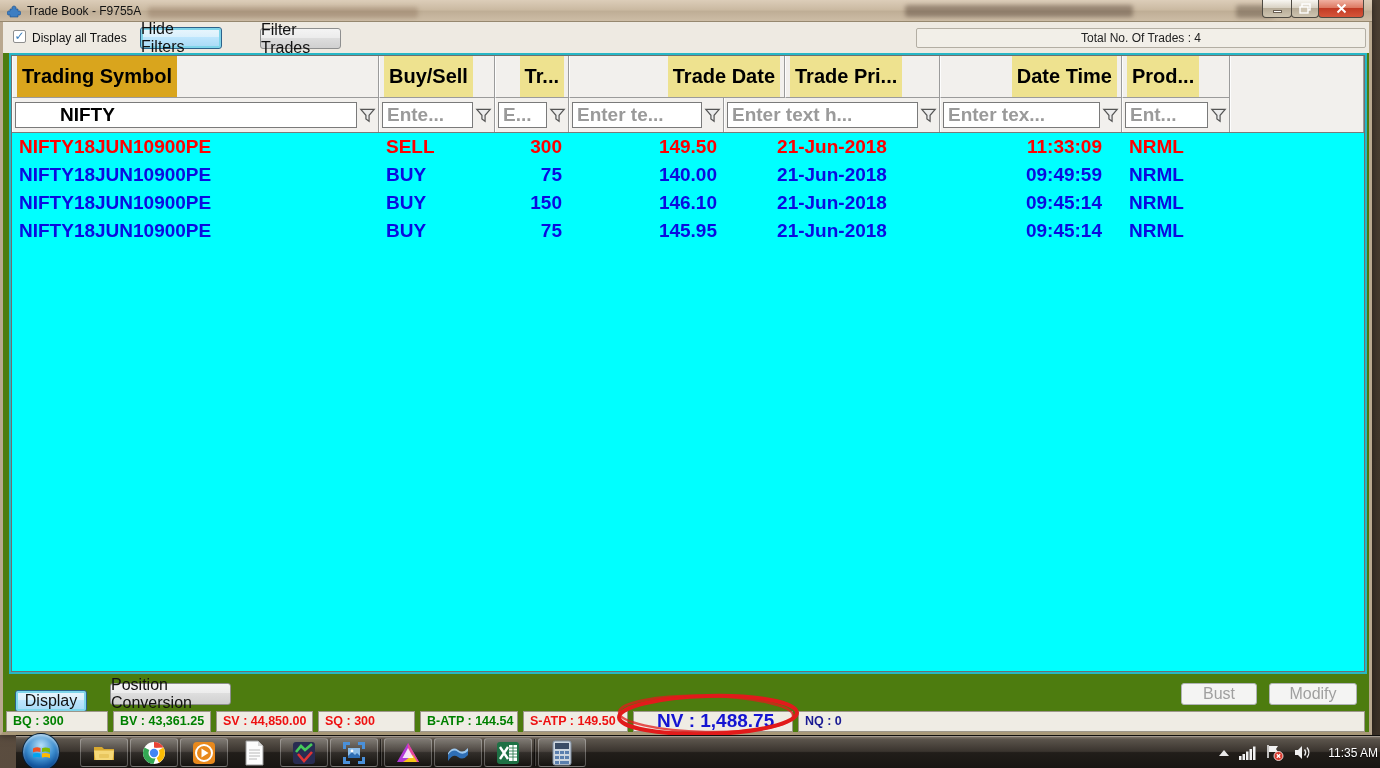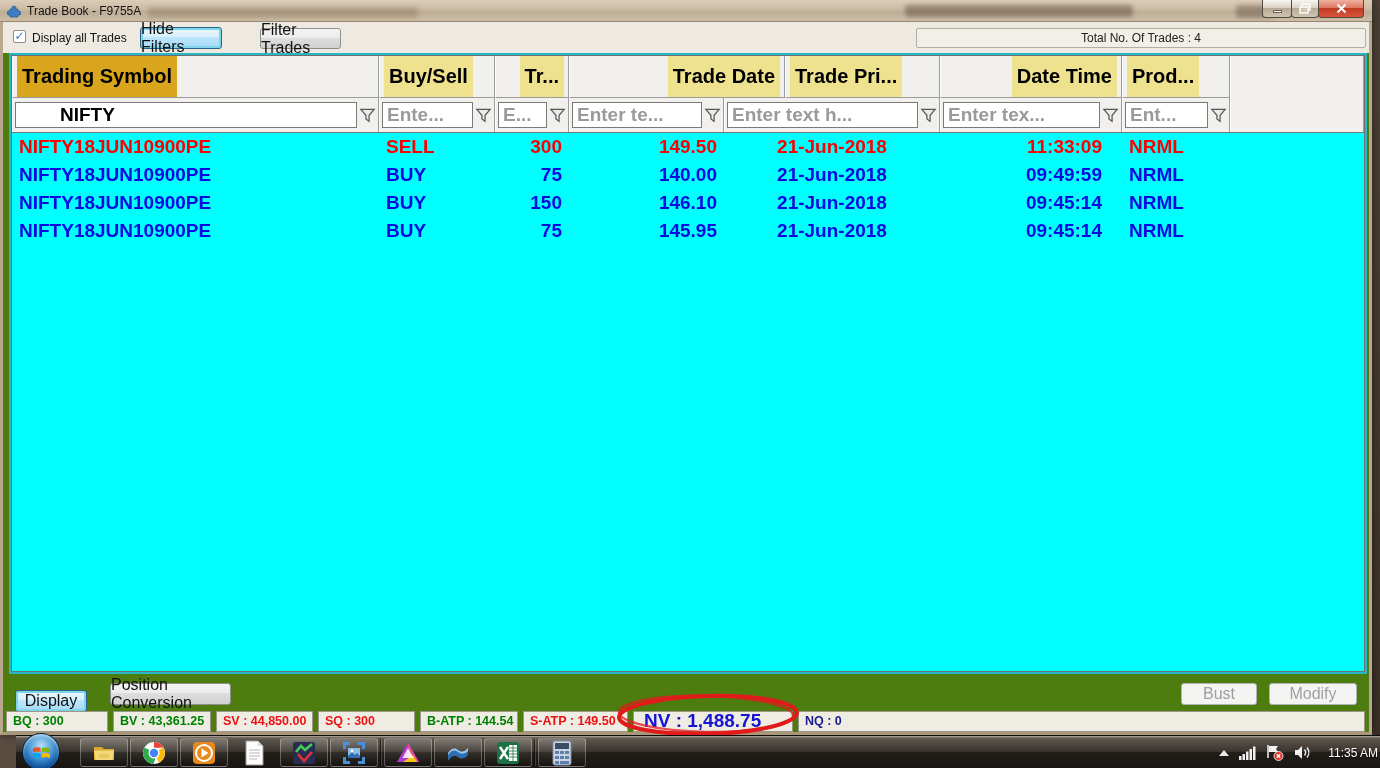--- a/index.html
+++ b/index.html
@@ -99,21 +99,21 @@
   .b-display { left:12px; top:683px; width:72px;margin-top:7px; }
   .b-posconv { left:107px; top:683px; width:121px; }
   .b-bust { left:1178px; top:683px; width:76px; }
   .b-modify { left:1266px; top:683px; width:88px; }
   .statusbar { position:absolute; left:0; top:711px; width:1366px; height:22px; }
   .scell {
     position:absolute; top:0; height:21px; border:1px solid #9c968a; background:#efece4;
     font-size:12.5px; font-weight:bold; line-height:19px; padding-left:6px; white-space:nowrap; overflow:hidden;
   }
   .s-green { color:#008000; } .s-red { color:#ee1111; } .s-navy { color:#1a1a92; }
-  .s-nv { color:#1414d2; font-size:19px; line-height:18px; padding-left:10px; }
+  .s-nv { color:#1414d2; font-size:19px; line-height:18px; padding-left:23px; }
   .sc1{left:3px;width:102px;} .sc2{left:110px;width:98px;} .sc3{left:213px;width:97px;}
   .sc4{left:315px;width:97px;} .sc5{left:417px;width:98px;} .sc6{left:520px;width:105px;}
   .sc7{left:630px;width:160px;} .sc8{left:795px;width:567px;}
   .annotation { position:absolute; left:612px; top:692px; width:192px; height:46px; pointer-events:none; }
   
   .taskbar {
     position:absolute; left:16px; top:735px; width:1380px; height:33px;
     background:linear-gradient(#8b7f72,#5b544c 10%,#3a342e 48%,#211d19 52%,#191613);
     border-top:1px solid #0e0d0b; box-shadow:inset 0 1px 0 rgba(255,255,255,.25);text-align:center;
   }

